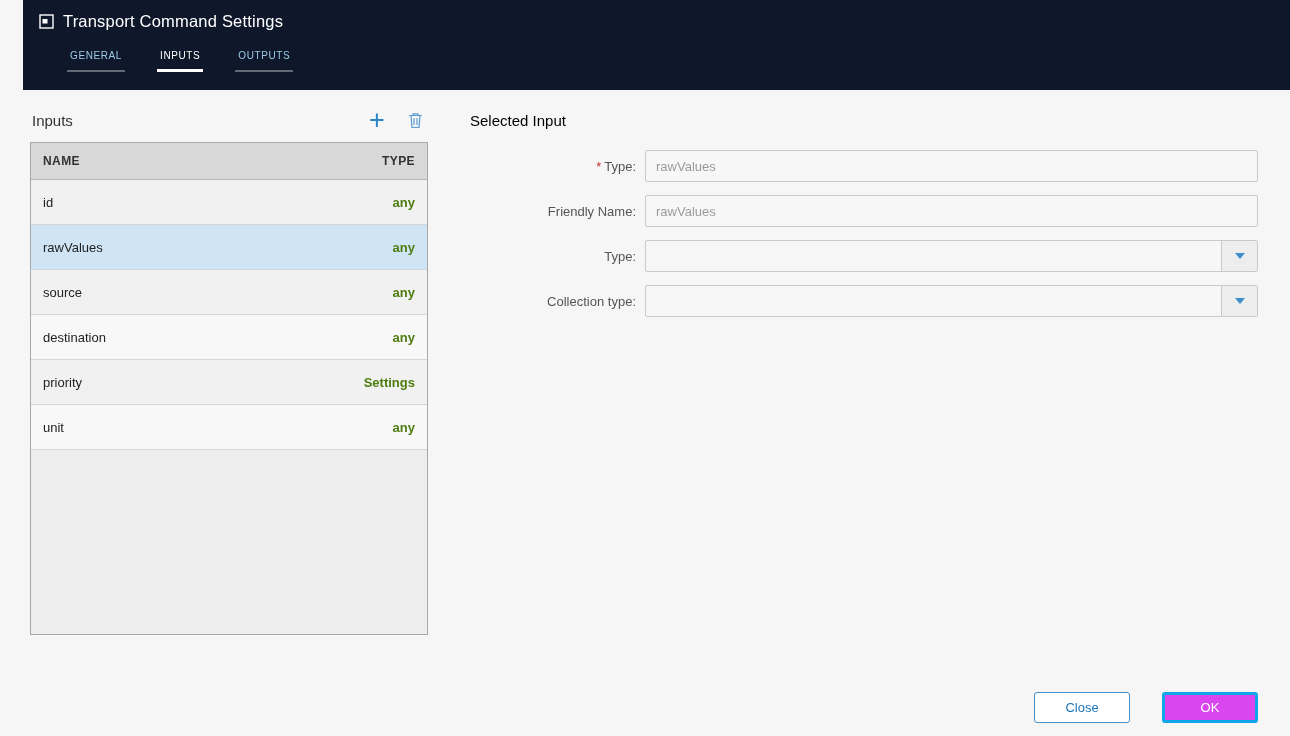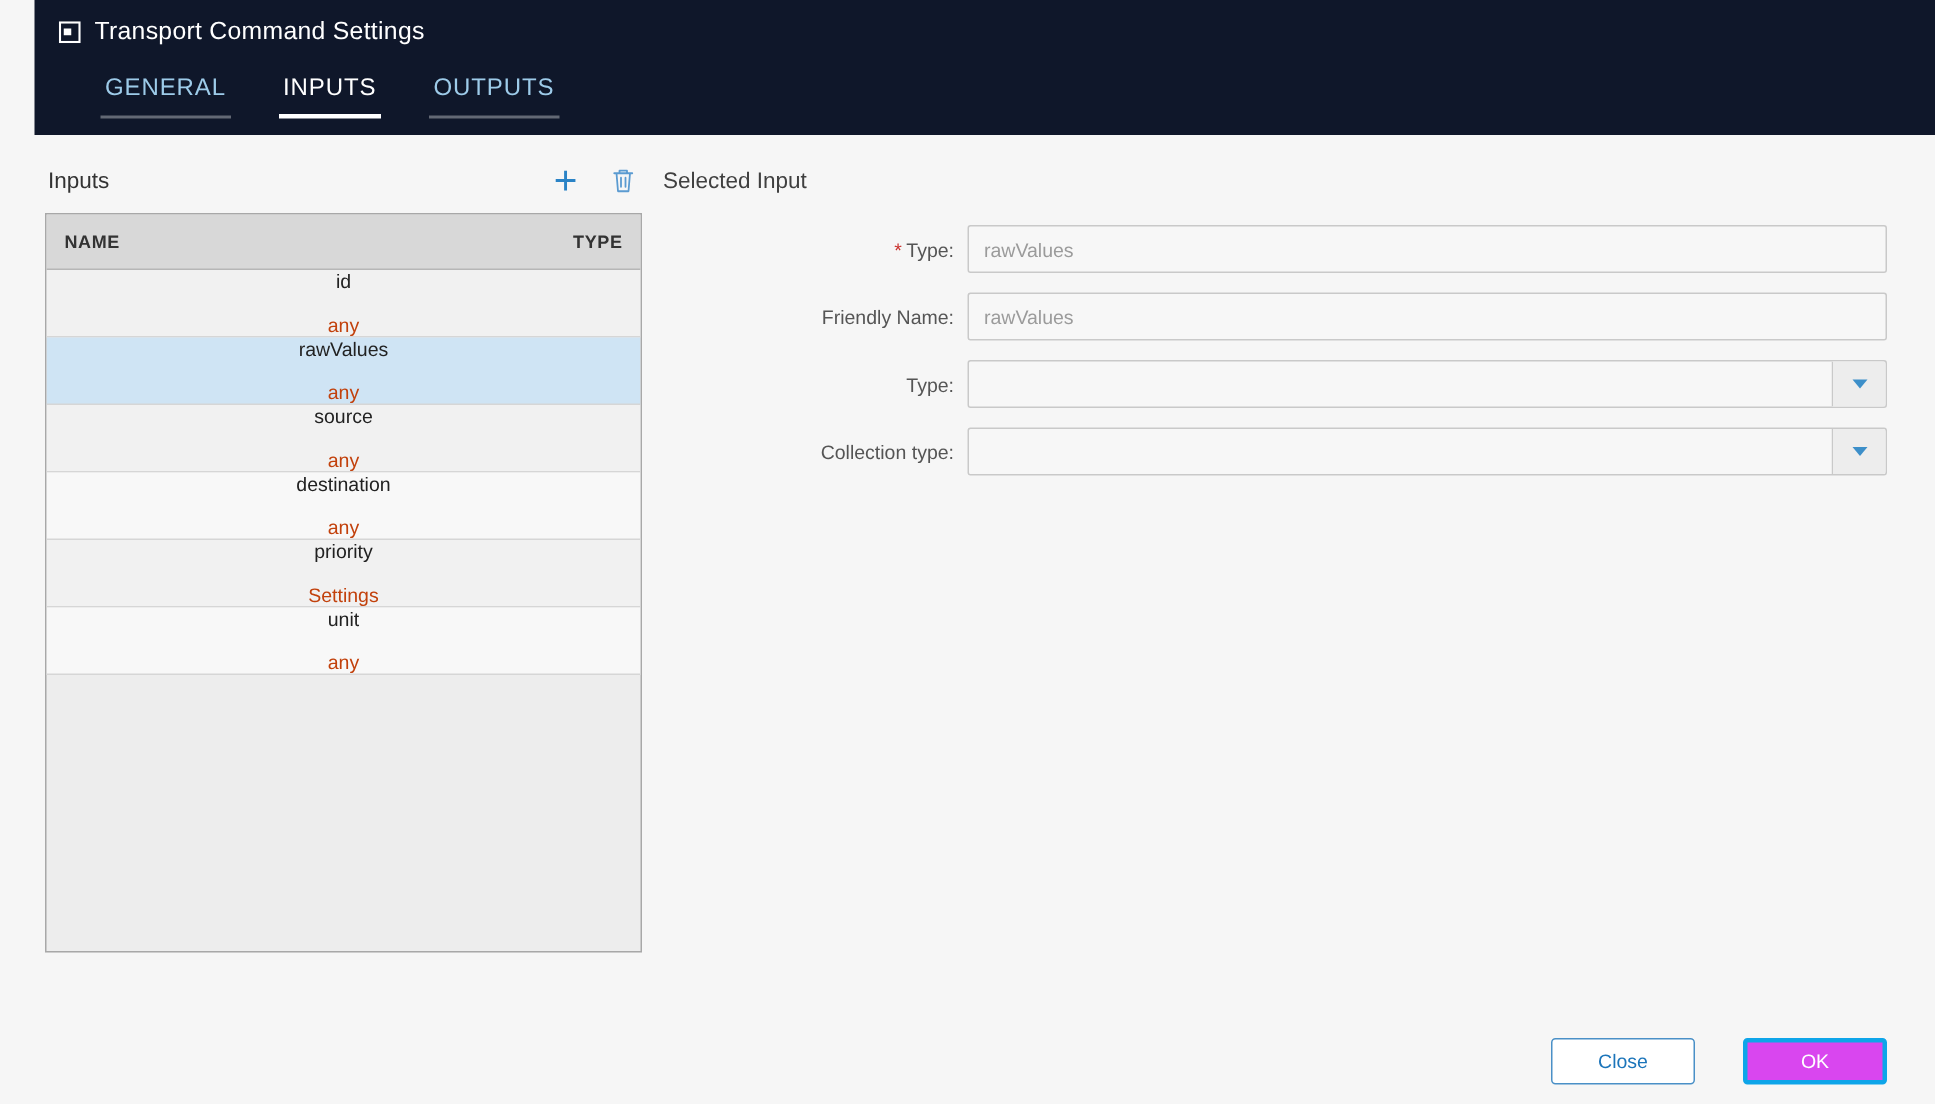--- a/index.html
+++ b/index.html
@@ -20,21 +20,21 @@
     position: absolute; top: 12px; left: 16px;
     display: flex; align-items: center; gap: 9px;
   }
   .win-icon { display: inline-flex; }
   .title { font-size: 16.5px; font-weight: 500; letter-spacing: 0.2px; }
   .tabs {
     position: absolute; left: 44px; top: 46px;
     display: flex; gap: 32px;
   }
   .tab {
-    font-size: 16px; letter-spacing: 0.6px; text-transform: uppercase;
+    font-size: 10px; letter-spacing: 0.6px; text-transform: uppercase;
     color: #9dcbe9; padding: 4px 3px 9px 3px; cursor: pointer;
     border-bottom: 2px solid rgba(255,255,255,0.35);
   }
   .tab.active {
     color: #ffffff;
     border-bottom: 3px solid #ffffff;
     padding-bottom: 8px;
   }
 
   
@@ -60,30 +60,30 @@
     overflow: hidden;
   }
   .thead {
     height: 37px; background: #d8d8d8; border-bottom: 1px solid #b6b6b6;
     display: flex; align-items: center; justify-content: space-between;
     padding: 0 12px; font-size: 12px; color: #333; letter-spacing: 0.4px; font-weight: bold;
   }
   .trow {
     height: 45px; display: flex; align-items: center; justify-content: space-between;
     padding: 0 12px; border-bottom: 1px solid #d6d6d6; cursor: pointer;
-    font-size: 13px; color: #222; flex-direction: column;
+    font-size: 13px; color: #222;
   }
   .trow:nth-child(even) { background: #f1f1f1; }
   .trow:nth-child(odd)  { background: #f8f8f8; }
   .trow.selected { background: #cfe4f4; }
-  .cell-type { font-weight: 400; color: #c2410c; }
+  .cell-type { font-weight: 700; color: #4d7c0f; }
 
   
   .right-panel { position: absolute; left: 440px; top: 112px; width: 818px; }
-  .right-title { font-size: 15px; color: #404040; margin-bottom: 21px; padding-left: 2px; }
+  .right-title { font-size: 15px; color: #000000; margin-bottom: 21px; padding-left: 2px; margin-left: 28px; }
   .form-row { display: flex; align-items: center; margin-bottom: 13px; }
   .form-label {
     width: 205px; text-align: right; padding-right: 9px;
     font-size: 13px; color: #555; flex: 0 0 205px;
   }
   .req { color: #c9302c; margin-right: 3px; font-size: 13px; }
   .form-input {
     flex: 1; height: 32px; border: 1px solid #c9c9c9; background: #f7f7f7;
     color: #9b9b9b; font-size: 13px; padding: 0 10px; border-radius: 2px;
     font-family: "Liberation Sans", sans-serif; outline: none;

